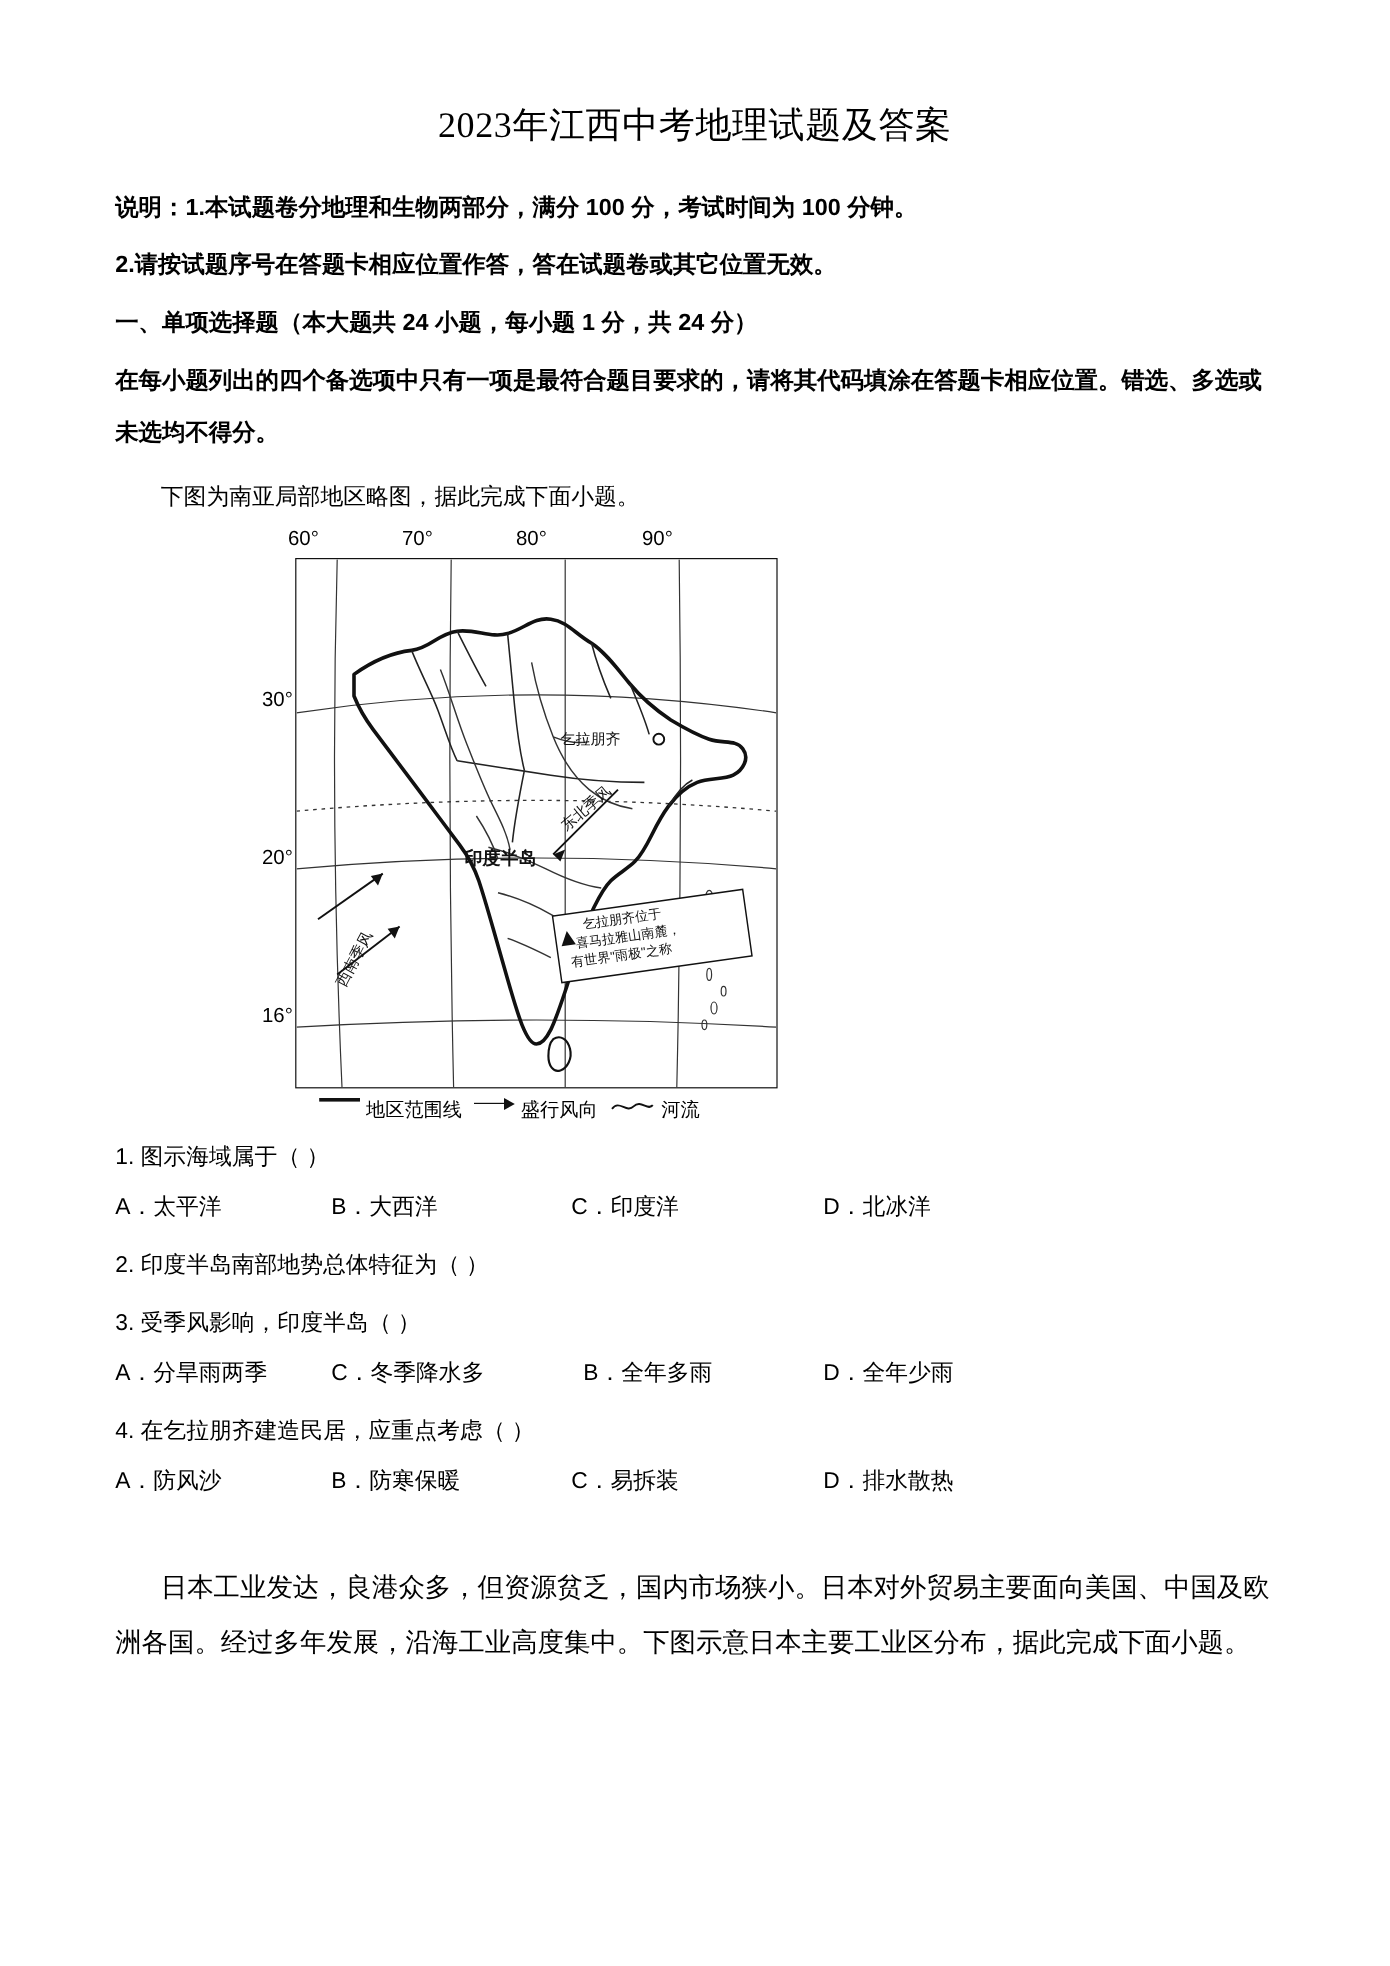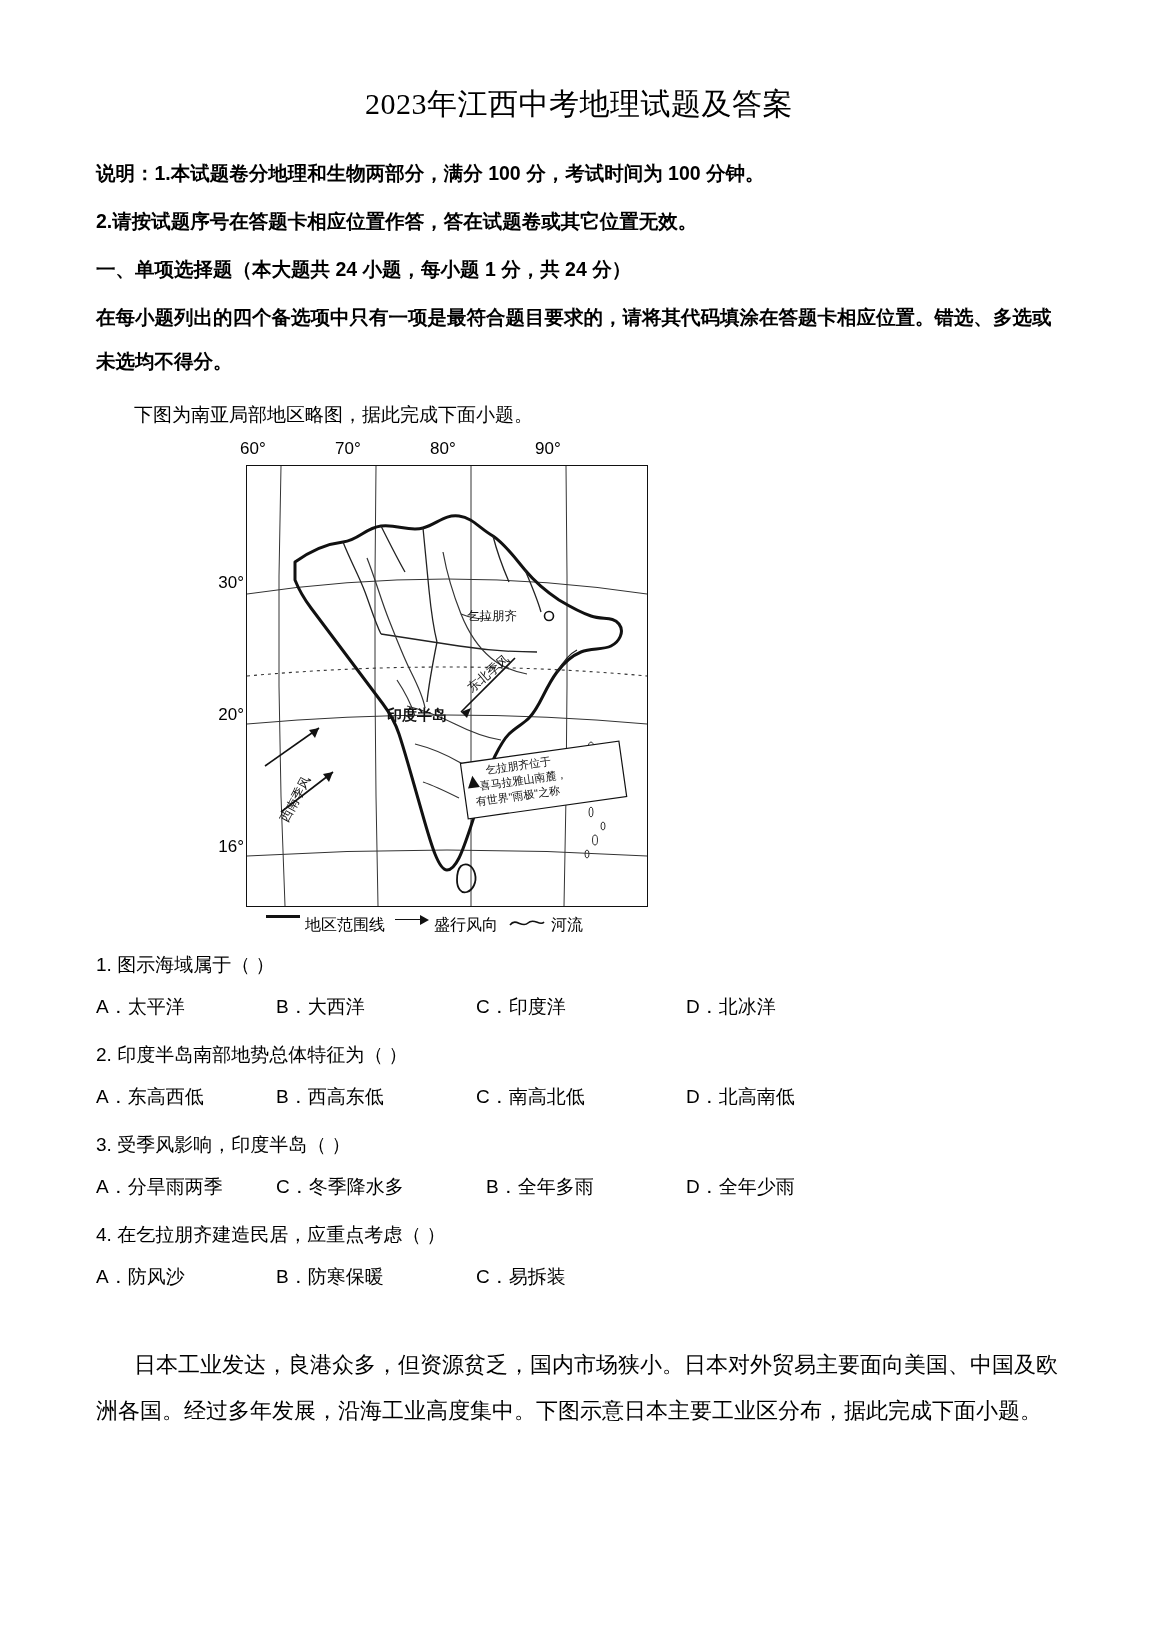--- a/index.html
+++ b/index.html
@@ -314,46 +314,41 @@
       <span class="opt o1">A．太平洋</span>
       <span class="opt o2">B．大西洋</span>
       <span class="opt o3">C．印度洋</span>
       <span class="opt o4">D．北冰洋</span>
     </p>
 
     <p class="q-line">
       <span>2.</span>
       <span>印度半岛南部地势总体特征为（      ）</span>
     </p>
-    <p class="q-opts">
-      <span class="opt o1">A．东高西低</span>
-      <span class="opt o2">B．西高东低</span>
-      <span class="opt o3">C．南高北低</span>
-      <span class="opt o4">D．北高南低</span>
-    </p>
 
     <p class="q-line">
       <span>3.</span>
       <span>受季风影响，印度半岛（      ）</span>
     </p>
     <p class="q-opts">
       <span class="opt o1">A．分旱雨两季</span>
       <span class="opt o3">C．冬季降水多</span>
       <span class="opt o2">B．全年多雨</span>
       <span class="opt o4">D．全年少雨</span>
     </p>
 
     <p class="q-line">
       <span>4.</span>
       <span>在乞拉朋齐建造民居，应重点考虑（      ）</span>
     </p>
     <p class="q-opts">
       <span class="opt o1">A．防风沙</span>
       <span class="opt o2">B．防寒保暖</span>
       <span class="opt o3">C．易拆装</span>
+      <span class="opt o4">D．排水散热</span>
     </p>
   </div>
 
   <div class="spacer-block"></div>
 
   <p class="tail-para indent">日本工业发达，良港众多，但资源贫乏，国内市场狭小。日本对外贸易主要面向美国、中国及欧洲各国。经过多年发展，沿海工业高度集中。下图示意日本主要工业区分布，据此完成下面小题。</p>
 
 </div>
 
 </body></html>

